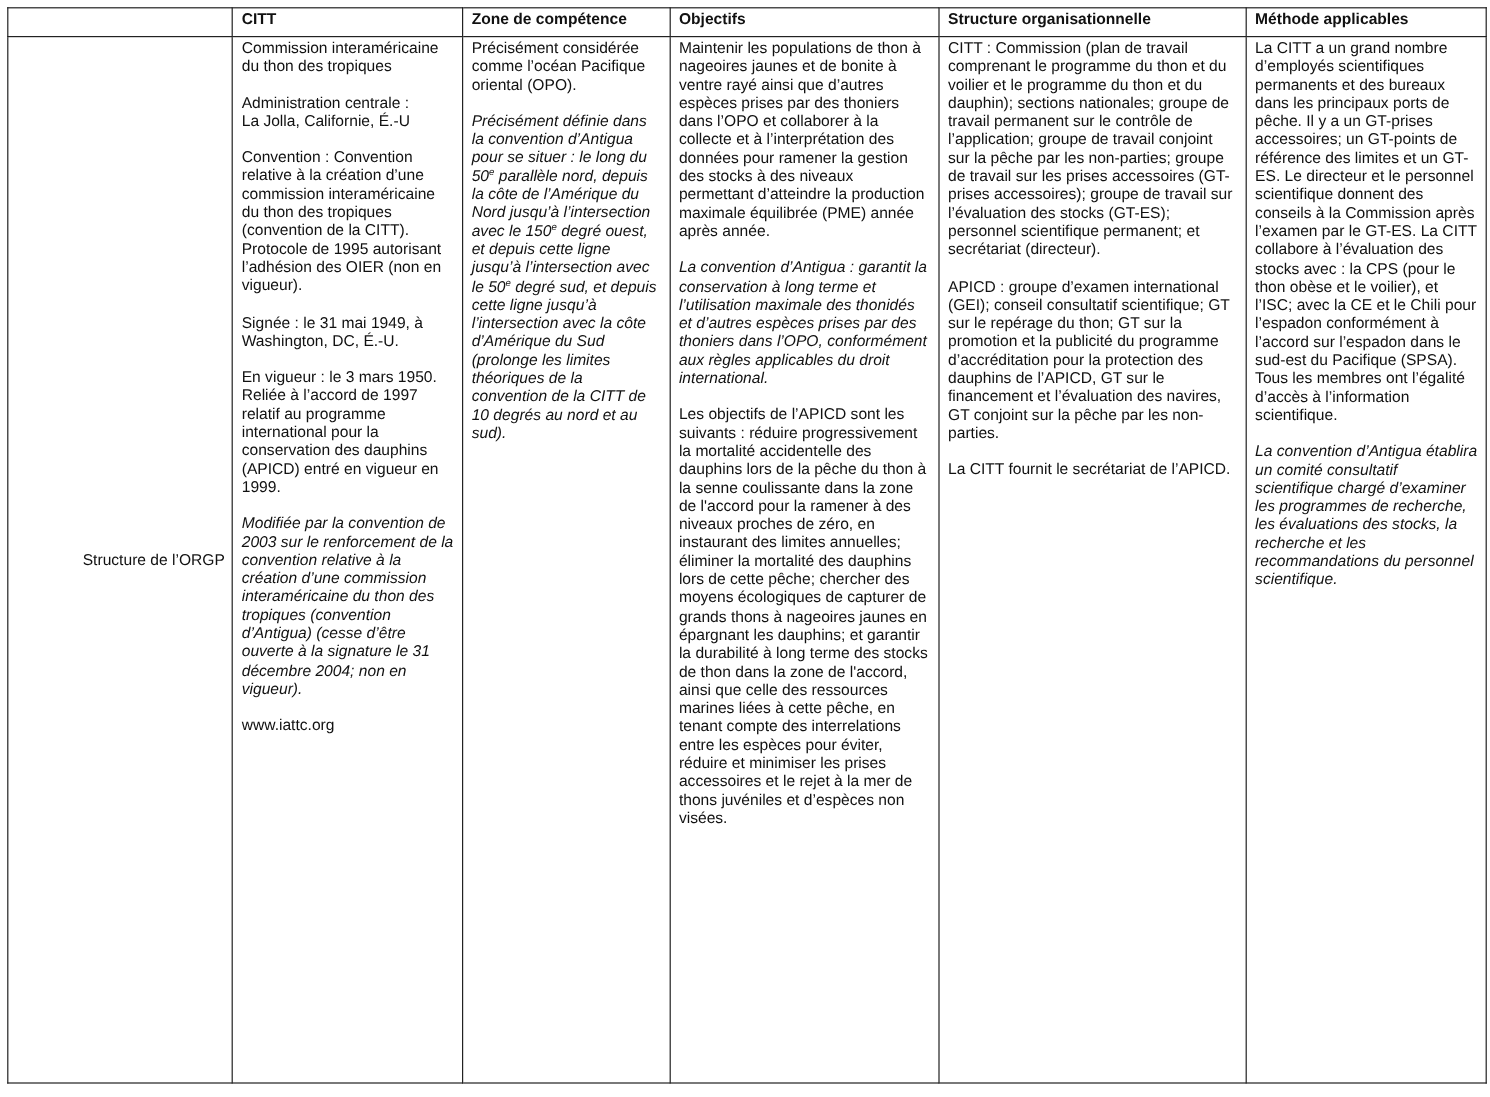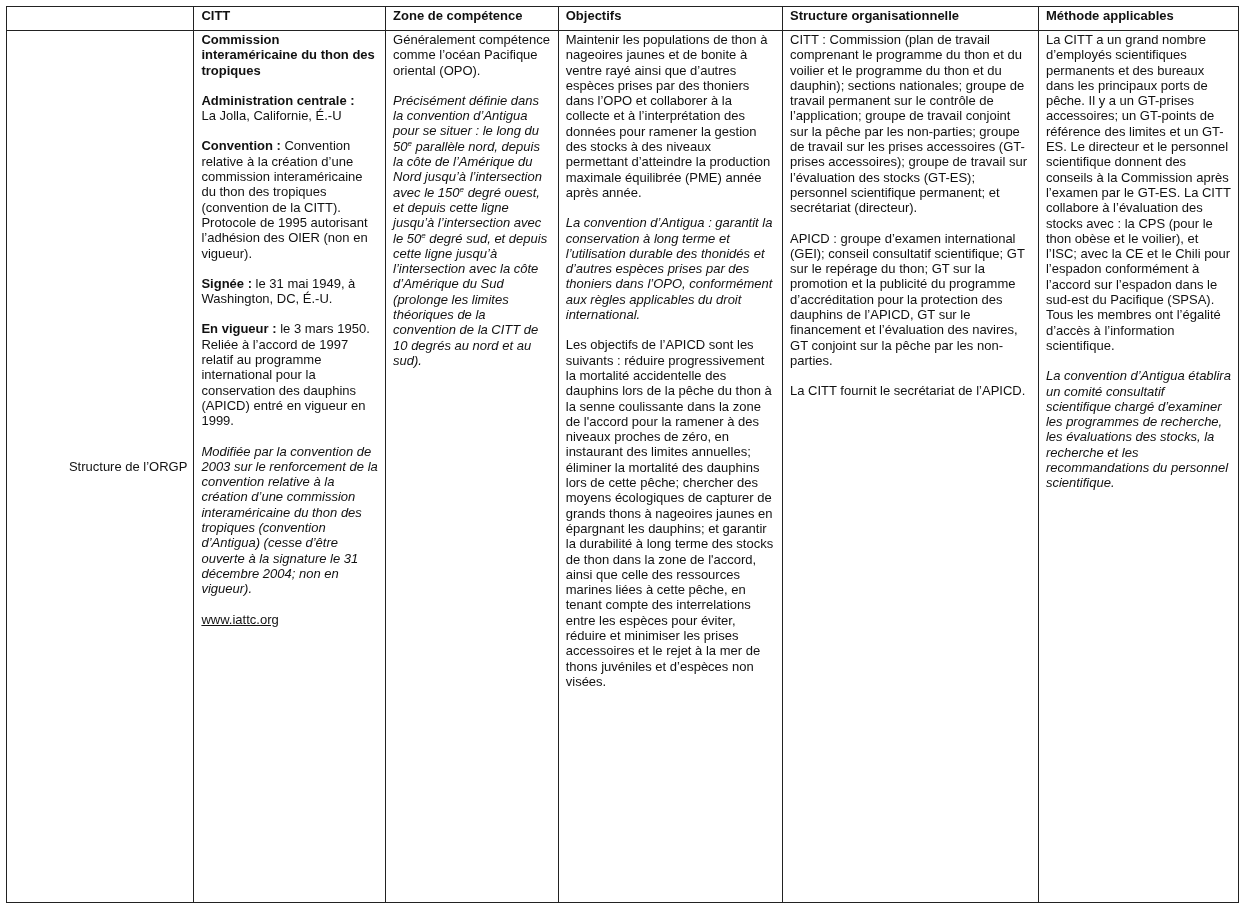--- a/index.html
+++ b/index.html
@@ -23,22 +23,22 @@
   td.rowlabel { vertical-align: middle !important; font-weight: normal; padding-left: 12px !important; text-align: right; }
   .col0 { width: 178px; }
   .col1 { width: 182px; }
   .col2 { width: 164px; }
   .col3 { width: 213px; }
   .col4 { width: 243px; }
   .col5 { width: 190px; }
   p { margin: 0 0 15px 0; }
   p:last-child { margin-bottom: 0; }
   .it { font-style: italic; }
-  .b { font-weight: bold; }
-  a.link { color: #111111; text-decoration: underline; }
+  .b { font-weight: normal; }
+  a.link { color: #111111; }
   sup { font-size: 8px; line-height: 0; vertical-align: 5px; }
   .body-row td { height: 870px; }
 </style>
 </head>
 <body>
 
 <table class="orgp">
   <colgroup>
     <col class="col0">
       <col class="col1">
@@ -74,27 +74,27 @@
       <p>
         <span class="b">En vigueur :</span><span> le 3 mars 1950. Reliée à l’accord de 1997 relatif au programme international pour la conservation des dauphins (APICD) entré en vigueur en 1999.</span>
       </p>
       <p class="it">Modifiée par la convention de 2003 sur le renforcement de la convention relative à la création d’une commission interaméricaine du thon des tropiques (convention d’Antigua) (cesse d’être ouverte à la signature le 31 décembre  2004; non en vigueur).</p>
       <p>
         <a class="link">www.iattc.org</a>
       </p>
     </td>
 
     <td>
-      <p>Généralement compétence comme l’océan Pacifique oriental (OPO).</p>
+      <p>Précisément considérée comme l’océan Pacifique oriental (OPO).</p>
       <p class="it"><span>Précisément définie dans la convention d’Antigua pour se situer : le long du 50</span><sup>e</sup><span> parallèle nord, depuis la côte de l’Amérique du Nord jusqu’à l’intersection avec le 150</span><sup>e</sup><span> degré ouest, et depuis cette ligne jusqu’à l’intersection avec le 50</span><sup>e</sup><span> degré sud, et depuis cette ligne jusqu’à l’intersection avec la côte d’Amérique du Sud (prolonge les limites théoriques de la convention de la CITT de 10 degrés au nord et au sud).</span></p>
     </td>
 
     <td>
       <p>Maintenir les populations de thon à nageoires jaunes et de bonite à ventre rayé ainsi que d’autres espèces prises par des thoniers dans l’OPO et collaborer à la collecte et à l’interprétation des données pour ramener la gestion des stocks à des niveaux permettant d’atteindre la production maximale équilibrée (PME) année après année.</p>
-      <p class="it">La convention d’Antigua : garantit la conservation à long terme et l’utilisation durable des thonidés et d’autres espèces prises par des thoniers dans l’OPO, conformément aux règles applicables du droit international.</p>
+      <p class="it">La convention d’Antigua : garantit la conservation à long terme et l’utilisation maximale des thonidés et d’autres espèces prises par des thoniers dans l’OPO, conformément aux règles applicables du droit international.</p>
       <p>Les objectifs de l’APICD sont les suivants : réduire progressivement la mortalité accidentelle des dauphins lors de la pêche du thon à la senne coulissante dans la zone de l'accord pour la ramener à des niveaux proches de zéro, en instaurant des limites annuelles; éliminer la mortalité des dauphins lors de cette pêche; chercher des moyens écologiques de capturer de grands thons à nageoires jaunes en épargnant les dauphins; et garantir la durabilité à long terme des stocks de thon dans la zone de l'accord, ainsi que celle des ressources marines liées à cette pêche, en tenant compte des interrelations entre les espèces pour éviter, réduire et minimiser les prises accessoires et le rejet à la mer de thons juvéniles et d’espèces non visées.</p>
     </td>
 
     <td>
       <p>CITT : Commission (plan de travail comprenant le programme du thon et du voilier et le programme du thon et du dauphin); sections nationales; groupe de travail permanent sur le contrôle de l’application; groupe de travail conjoint sur la pêche par les non-parties; groupe de travail sur les prises accessoires (GT-prises accessoires); groupe de travail sur l’évaluation des stocks (GT-ES); personnel scientifique permanent; et secrétariat (directeur).</p>
       <p>APICD : groupe d’examen international (GEI); conseil consultatif scientifique; GT sur le repérage du thon; GT sur la promotion et la publicité du programme d’accréditation pour la protection des dauphins de l’APICD, GT sur le financement et l’évaluation des navires, GT conjoint sur la pêche par les non-parties.</p>
       <p>La CITT fournit le secrétariat de l’APICD.</p>
     </td>
 
     <td>

